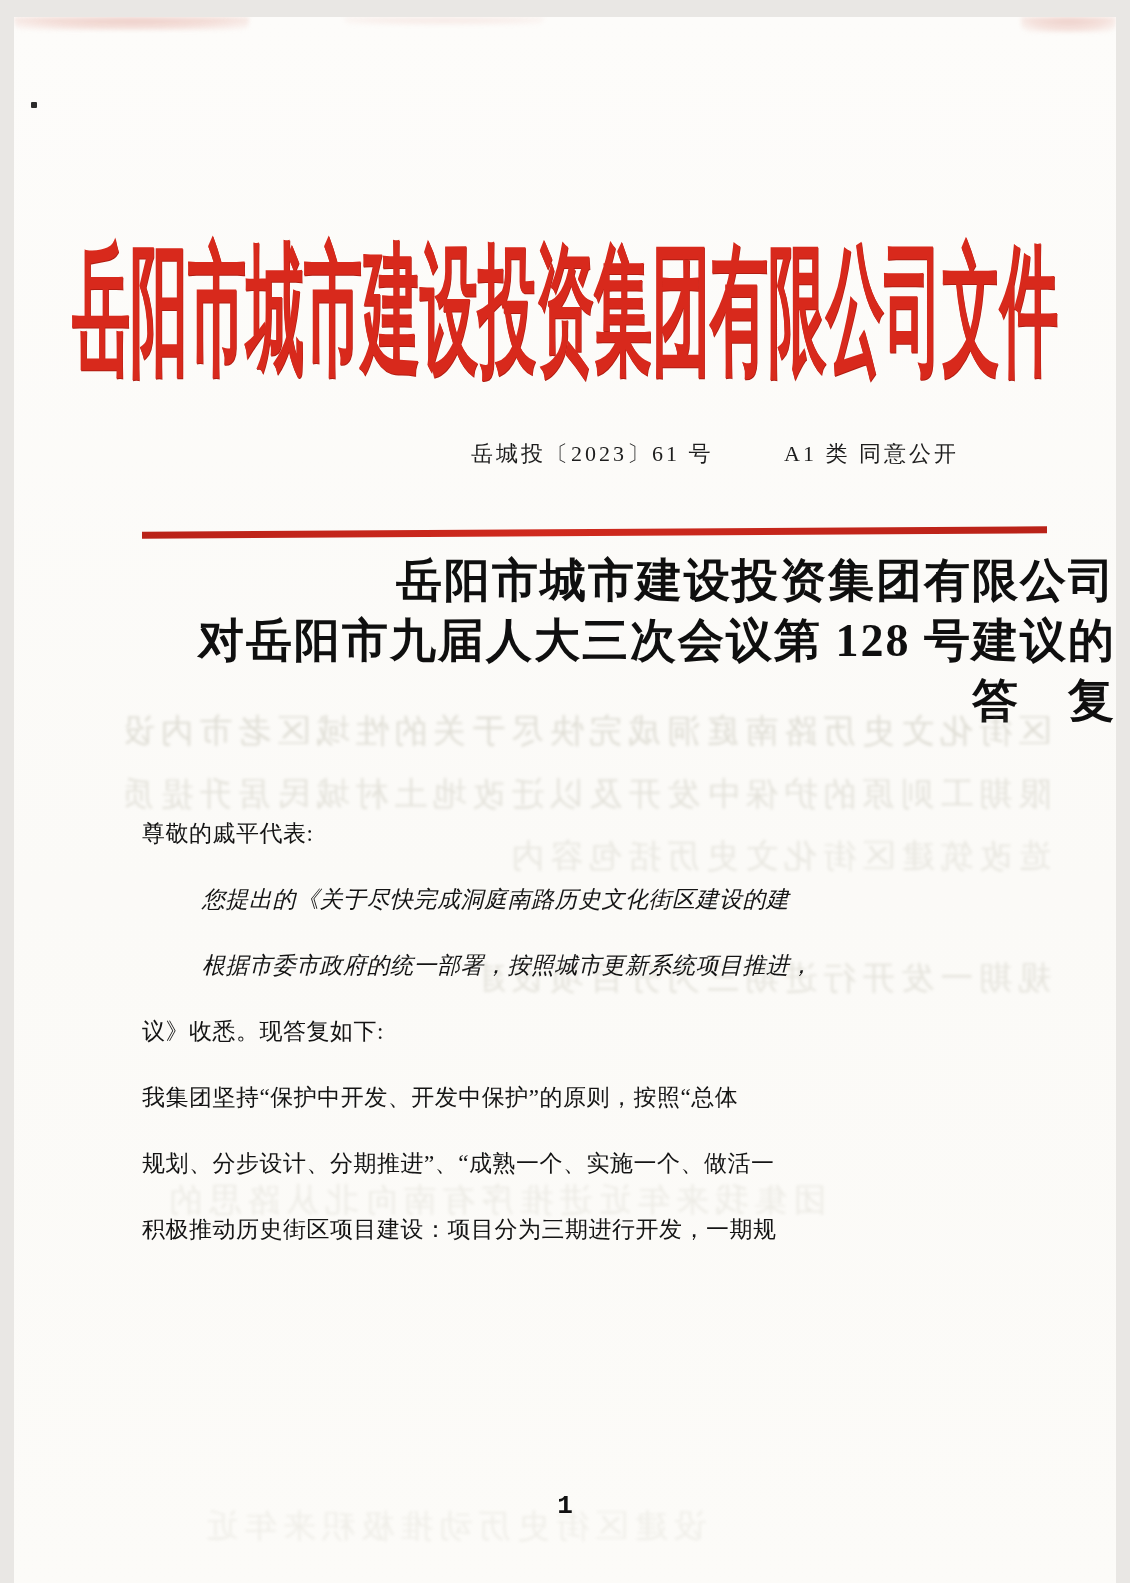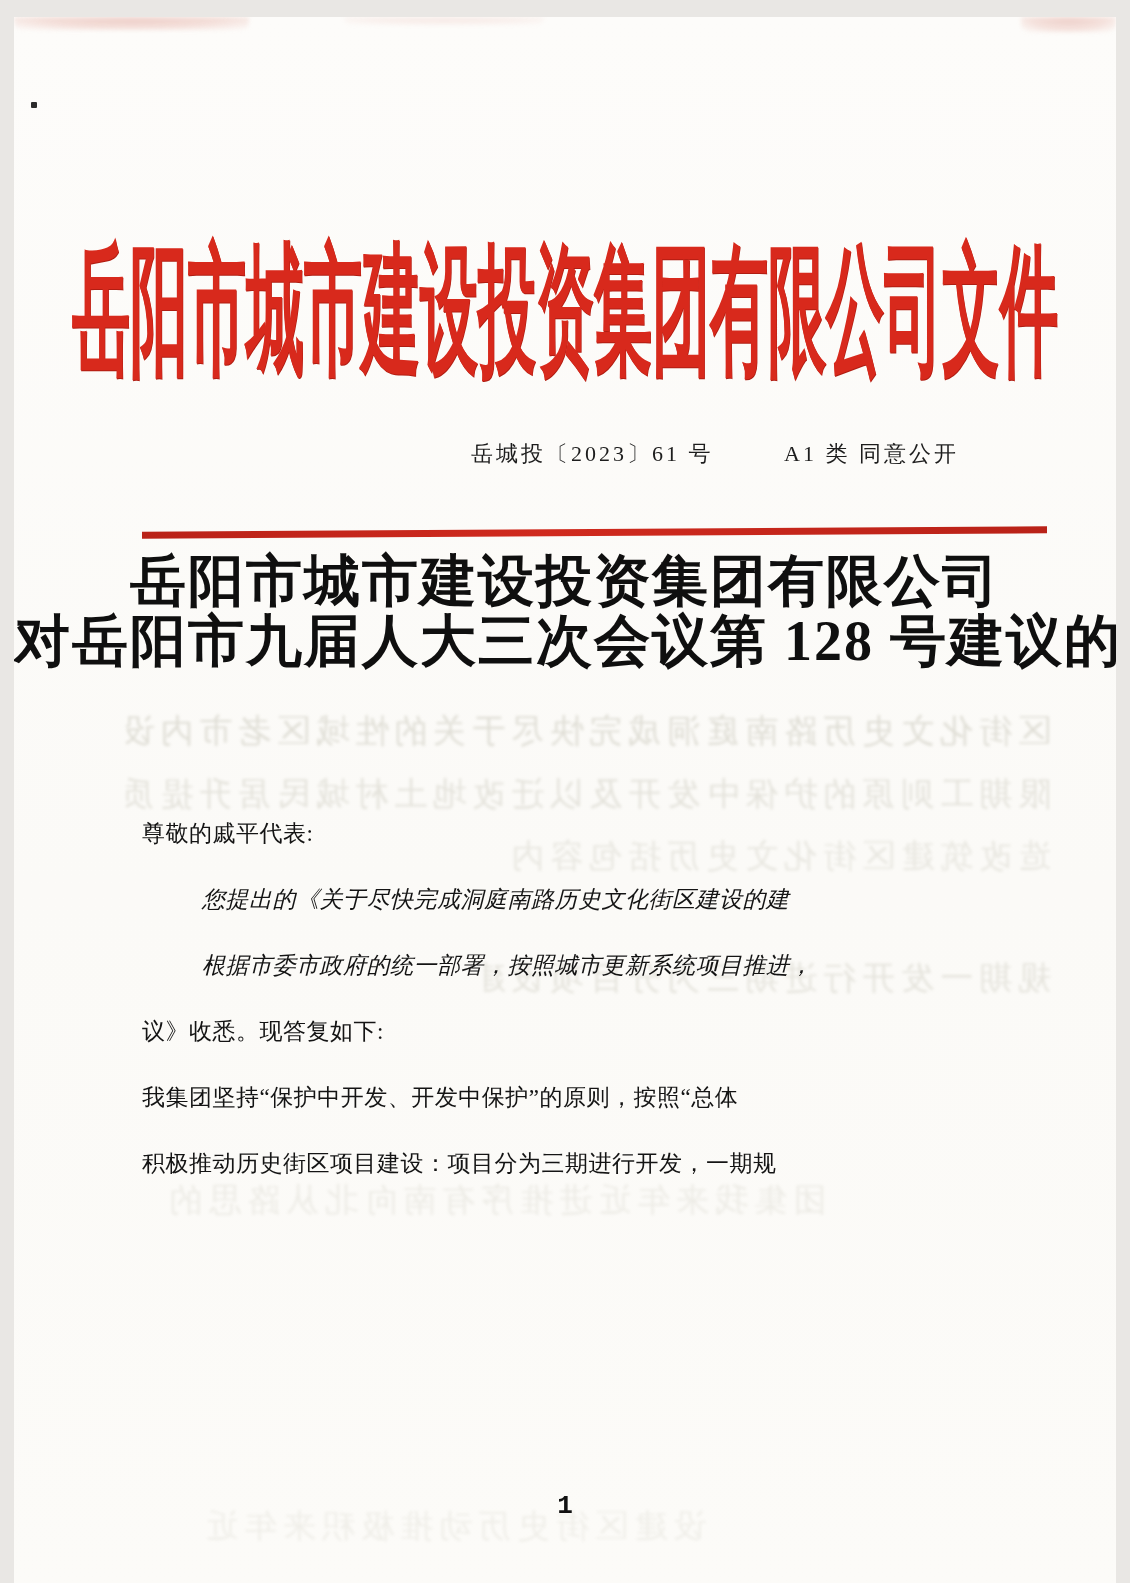--- a/index.html
+++ b/index.html
@@ -48,22 +48,22 @@
   
   .red-rule{
     position:absolute;top:512px;left:128px;width:905px;height:7px;
     background:linear-gradient(90deg,#b92218,#d02a1e 45%,#b92218);
     transform:rotate(-0.35deg);
   }
 
   
   .title{
     position:absolute;top:534px;left:0;right:0;
-    text-align:center;font-weight:700;
-    font-size:56px;line-height:60px;color:#0f0f0f;
+    text-align:right;font-weight:700;
+    font-size:46px;line-height:60px;color:#0f0f0f;
     letter-spacing:2px;white-space:nowrap;
   }
 
   
   .bleed{
     position:absolute;
     transform:scaleX(-1);
     filter:blur(1.7px);
     color:#8f8c74;
     font-size:33px;line-height:34px;
@@ -107,33 +107,35 @@
   <div class="docline">
     <span class="doc-num">岳城投〔2023〕61 号</span>
     <span class="doc-class">A1 类 同意公开</span>
   </div>
 
   <div class="red-rule"></div>
 
   <div class="title">
     <div class="title-line">岳阳市城市建设投资集团有限公司</div>
     <div class="title-line">对岳阳市九届人大三次会议第 128 号建议的</div>
+    <div class="title-line">答　复</div>
   </div>
 
   <div class="bleed bleed-1">区街化文史历路南庭洞成完快尽于关的性域区老市内设建</div>
   <div class="bleed bleed-2">限期工则原的护保中发开及以迁改地土村城民居升提质品</div>
   <div class="bleed bleed-3">造改筑建区街化文史历括包容内</div>
   <div class="bleed bleed-4">规期一发开行进期三为分目项设建</div>
   <div class="bleed bleed-5">团集我来年近进推序有南向北从路思的</div>
   <div class="bleed bleed-6">设建区街史历动推极积来年近</div>
 
   <div class="body-text">
     <div class="line">尊敬的戚平代表:</div>
     <div class="line indent">您提出的《关于尽快完成洞庭南路历史文化街区建设的建</div>
     <div class="line indent">根据市委市政府的统一部署，按照城市更新系统项目推进，</div>
     <div class="line">议》收悉。现答复如下:</div>
     <div class="line">我集团坚持“保护中开发、开发中保护”的原则，按照“总体</div>
+    <div class="line">规划、分步设计、分期推进”、“成熟一个、实施一个、做活一</div>
     <div class="line">积极推动历史街区项目建设：项目分为三期进行开发，一期规</div>
   </div>
 
   <div class="pagenum">1</div>
 
 </div>
 
 </body></html>

